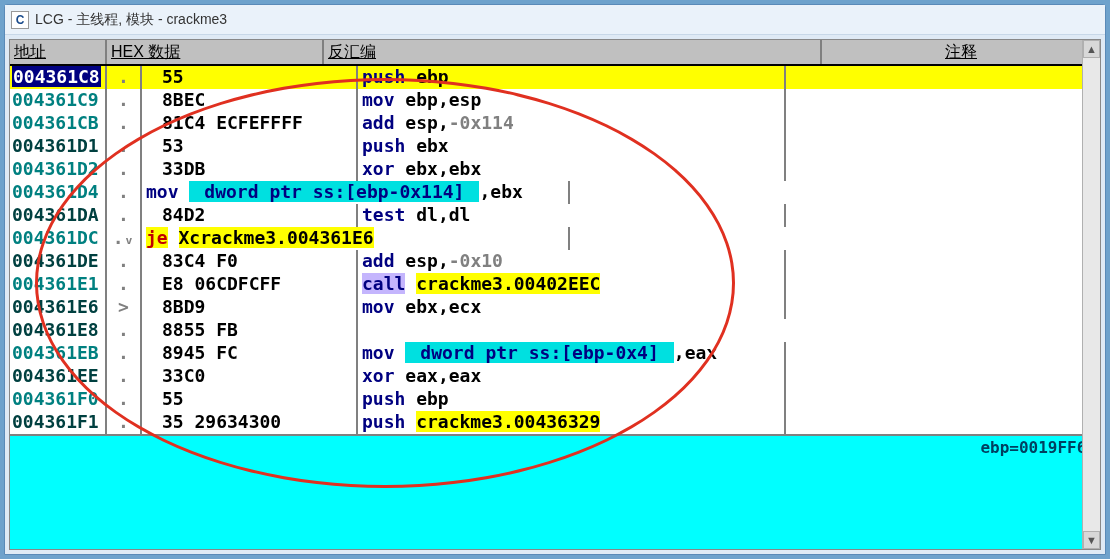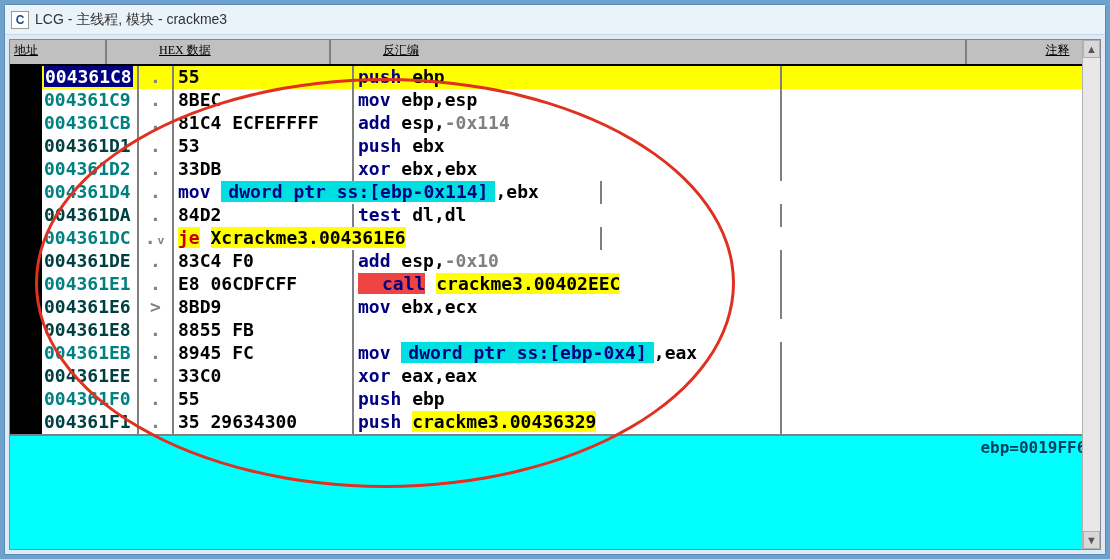--- a/index.html
+++ b/index.html
@@ -47,65 +47,63 @@
     display:flex; flex-direction:column;
     position:relative;
     overflow:hidden;
   }
   
   .headers {
     display:flex;
     height:26px;
     background:#c0c0c0;
     border-bottom:2px solid #000;
-    font-size:12px;
+    font-size:16px;
     position:relative;
     z-index:2;
-    gap:48px;
   }
   .headers .hc {
     border-right:2px solid #808080;
     padding:2px 4px;
     white-space:nowrap;
     overflow:hidden;
     text-decoration:underline;
   }
   .hc.addr { width:97px; text-decoration:underline;}
-  .hc.hex  { width:176px;font-family:Liberation Serif, serif;}
-  .hc.dis  { width:588px;}
+  .hc.hex  { width:217px;}
+  .hc.dis  { width:498px;}
   .hc.cmt  { flex:1; border-right:none;text-align:center;}
   
   .rows { flex:none; position:relative; z-index:2; }
   .row {
     display:flex;
     height:23px;
     font-family:"Lucida Console","Consolas",monospace;
     font-size:18px;
     font-weight:bold;
     background:#fff;
     border-bottom:0;
-    margin-left:32px;
   }
   .row.selected { background:#ffff00; }
   .cell { overflow:hidden; white-space:nowrap; }
   .cell.addr { width:97px; border-right:2px solid #808080; padding-left:2px;}
   .cell.mark { width:35px; border-right:2px solid #808080; color:#808080; text-align:center;}
-  .cell.hex  { width:180px; border-right:2px solid #808080; color:#000; padding-left:4px;}
+  .cell.hex  { width:216px; border-right:2px solid #808080; color:#000; padding-left:20px;}
   .cell.dis  { width:428px; border-right:2px solid #808080; padding-left:4px;}
   .cell.cmt  { flex:1; padding-left:4px;}
   .addrnum.sel { color:#fff; background:#000080; padding:0 1px;}
   .addrnum.teal { color:#008080; }
   .addrnum.dark { color:#004040; }
   .mnem { color:#000080; }
   .reg  { color:#000; }
   .num  { color:#808080; }
-  .memref { background:#00e0e0; color:#000080; padding:0 7px;}
+  .memref { background:#00e0e0; color:#000080; padding:0 15px;}
   .je-bg { background:#ffff00; }
   .je-mnem { color:#c00000; }
-  .call-bg { background:#ef4444; color:#000080;padding-left:24px; }
+  .call-bg { background:#c4b5fd; color:#000080; }
   .callt { background:#ffff00; color:#000; }
   
   .info {
     flex:1;
     background:#00ffff;
     border-top:2px solid #808080;
     font-family:"Lucida Console","Consolas",monospace;
     font-size:16px; font-weight:bold;
     color:#004060;
     padding:2px 4px;

